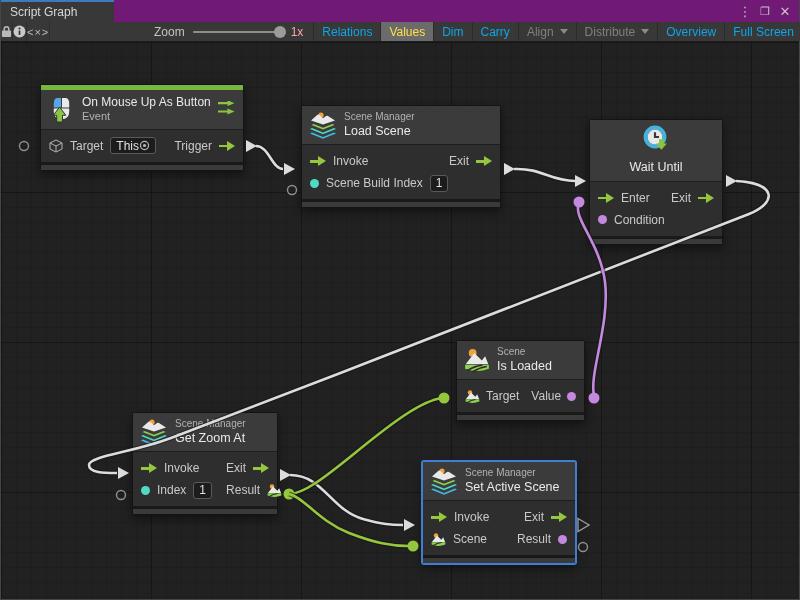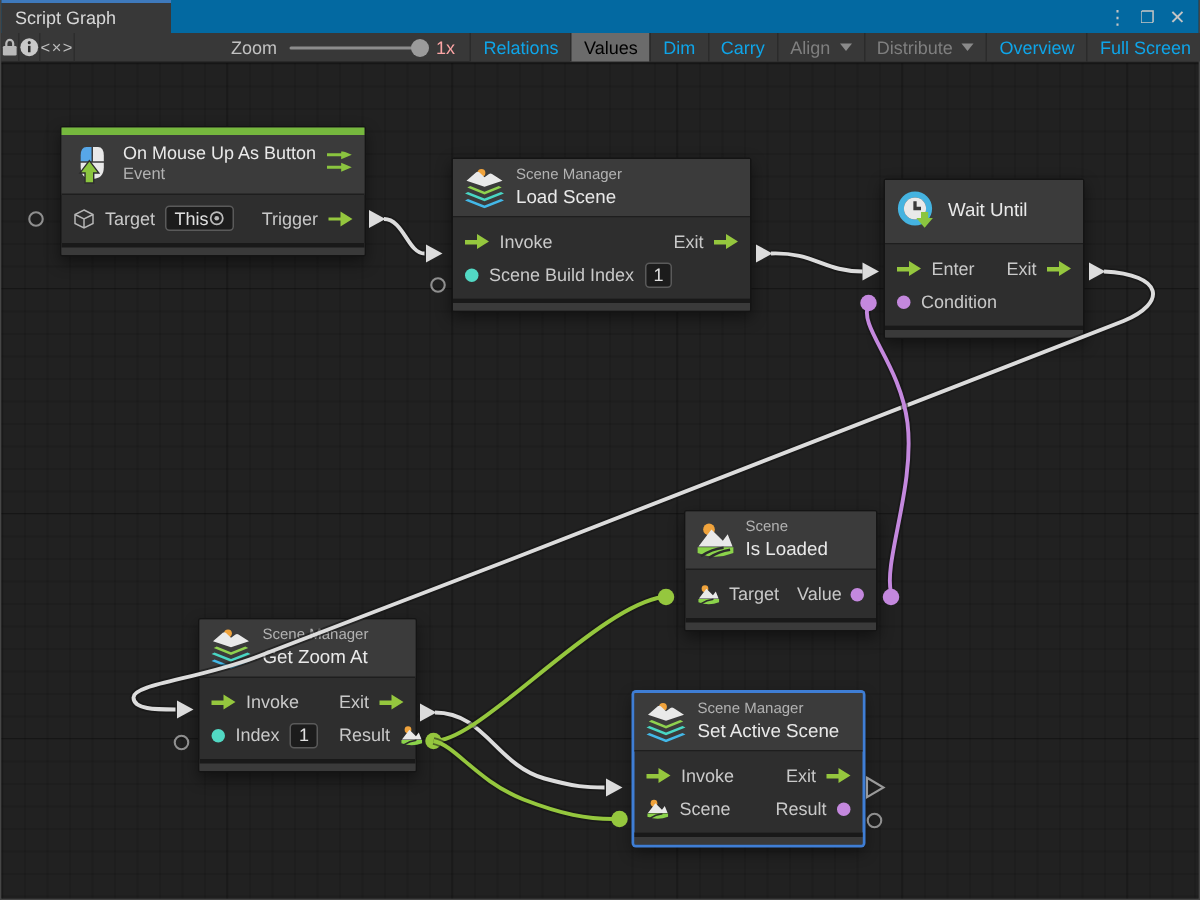--- a/index.html
+++ b/index.html
@@ -2,40 +2,40 @@
 <html><head>
 <meta charset="utf-8">
 <style>
   * { box-sizing: border-box; margin: 0; padding: 0; }
   html,body { width:800px; height:600px; overflow:hidden; background:#1e1e1e;
     font-family:"Liberation Sans", sans-serif; }
   #window { position:relative; width:800px; height:600px; background:#292929;
     border-left:1px solid #464646; border-right:1px solid #464646; border-bottom:1px solid #464646; }
 
   
-  .titlebar { position:absolute; left:0; top:0; right:0; height:22px; background:#0369a1; display:flex; }
+  .titlebar { position:absolute; left:0; top:0; right:0; height:22px; background:#701a75; display:flex; }
   .tab { width:113px; height:22px; background:#383838; border-top:2px solid #3e79bc;
     color:#d8d8d8; font-size:12px; line-height:20px; padding-left:9px; }
   .win-controls { margin-left:auto; display:flex; align-items:center; gap:6px; padding-right:7px;
     color:#c4c4c4; font-size:13px; }
   .win-controls span { display:inline-block; width:14px; text-align:center; cursor:default; }
 
   
   .toolbar { position:absolute; left:0; top:22px; right:0; height:20px; background:#383838;
     display:flex; align-items:stretch; font-size:12px; color:#d6d6d6; border-bottom:1px solid #1c1c1c; }
   .tcell { display:flex; align-items:center; justify-content:center; border-right:1px solid #2d2d2d; }
   .tcell.w26 { width:26px; } .tcell.w68 { width:68px; color:#bdbdbd; font-size:11px; letter-spacing:1px; }
   .graph-ref { display:flex; align-items:center; gap:6px; padding:0 12px 0 14px;margin-top:33px; }
   .zoom-area { display:flex; align-items:center; gap:8px; padding:0 10px 0 18px;justify-content:flex-end; }
   .slider { position:relative; width:90px; height:2px; background:#8d8d8d; border-radius:1px; }
   .slider .handle { position:absolute; right:-3px; top:-5px; width:12px; height:12px; border-radius:50%; background:#9b9b9b; }
   .tb-buttons { margin-left:auto; display:flex; align-items:stretch; }
   .tb-btn { display:flex; align-items:center; padding:0 8px; background:#383838;
     border-left:1px solid #2b2b2b; color:#0ea5e9; white-space:nowrap; cursor:default; }
-  .tb-btn.active { background:#6b6b6b; color:#000000; }
+  .tb-btn.active { background:#6b6b6b; color:#fde047; }
   .tb-btn.disabled { color:#7f7f7f; }
   .tb-btn.dd::after { content:""; margin-left:6px; border-left:4px solid transparent;
     border-right:4px solid transparent; border-top:5px solid #8a8a8a; }
 
   
   .canvas { position:absolute; left:0; top:42px; right:0; bottom:0; background-color:#212121;
     background-image:
       linear-gradient(rgba(0,0,0,.25) 1px, transparent 1px),
       linear-gradient(90deg, rgba(0,0,0,.25) 1px, transparent 1px),
       linear-gradient(rgba(0,0,0,.10) 1px, transparent 1px),
@@ -201,21 +201,21 @@
           <span>Scene Build Index</span>
           <span class="valbox">
               <span>1</span>
             </span>
         </div>
       </div>
       <div class="foot"></div>
     </div>
 
     <div class="node" style="left:588px; top:77px; width:134px;">
-      <div class="hdr" style="min-height:43px;">
+      <div class="hdr" style="min-height:43px;flex-direction:column;">
         <svg class="icon" width="28" height="28" viewBox="0 0 28 28">
           <circle cx="13" cy="12" r="9.4" fill="none" stroke="#45b3e0" stroke-width="4"></circle>
           <circle cx="13" cy="12" r="7.4" fill="#e9e9e9"></circle>
           <path d="M13 7.2 V12 H17" stroke="#3a3a3a" stroke-width="2.2" fill="none"></path>
           <path d="M18.5 15.5 v4.5 h-3.4 l6 7 6-7 h-3.4 v-4.5 Z" fill="#8bc53f" transform="scale(0.92)"></path>
         </svg>
         <div class="ht">
             <div class="title">Wait Until</div>
           </div>
       </div>

